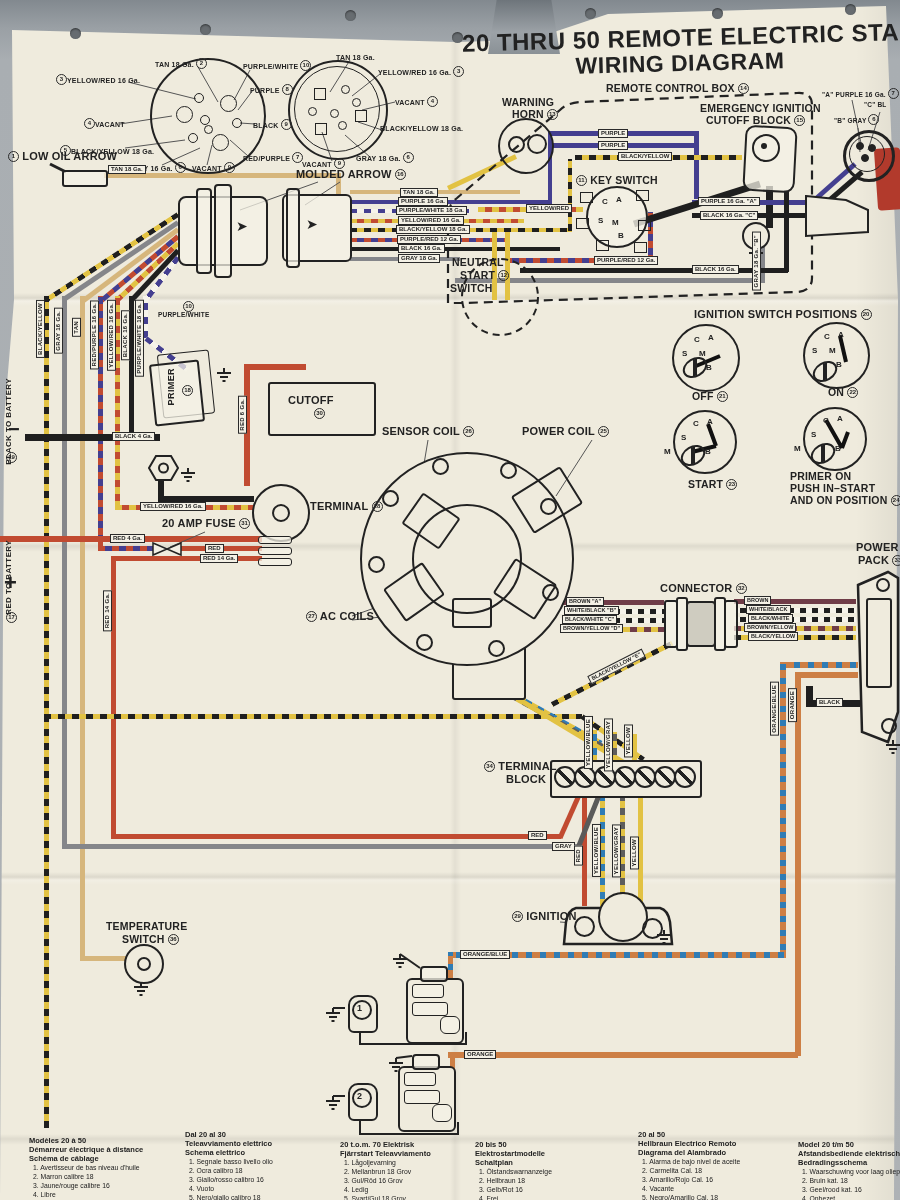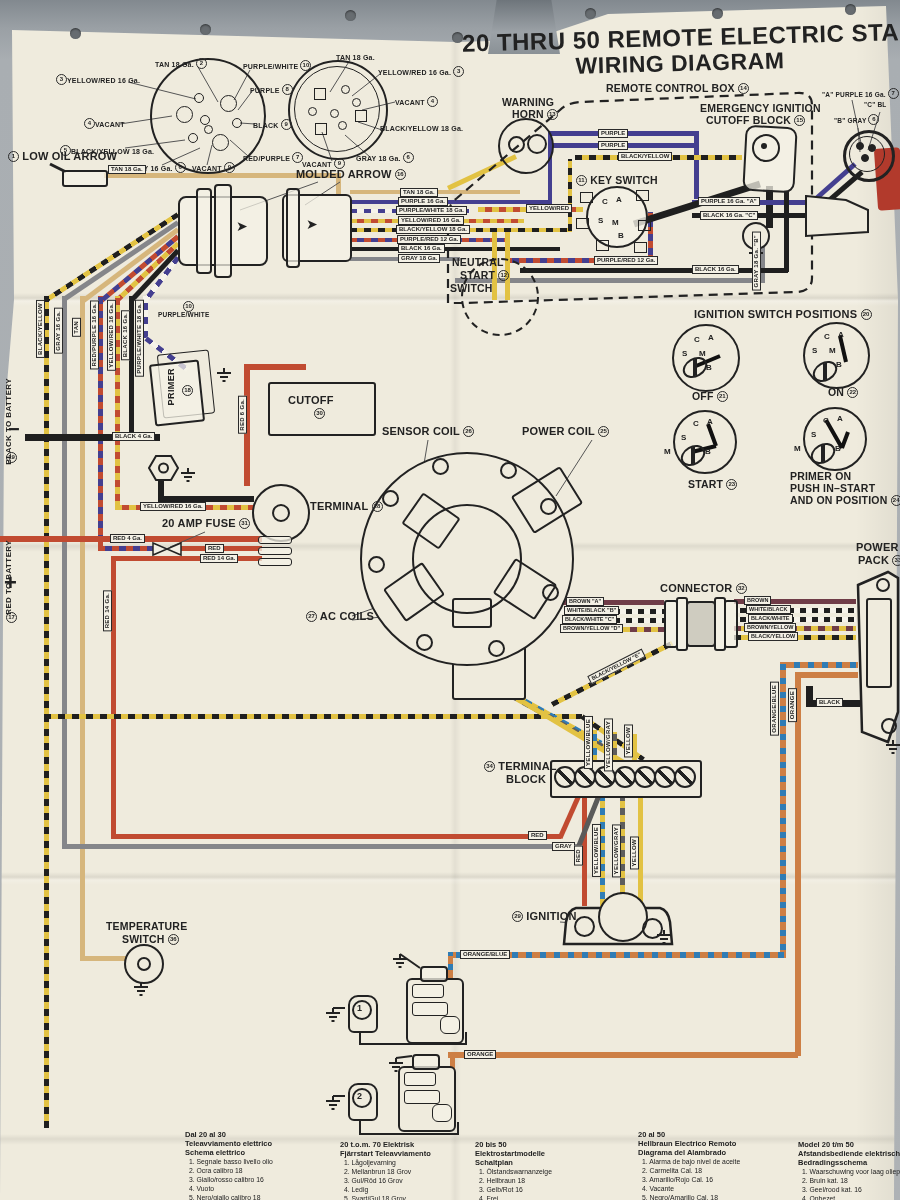--- a/index.html
+++ b/index.html
@@ -527,20 +527,30 @@
   <div class="lbl" style="left:357px;top:1003px;font-size:9px">1</div>
   <div class="box" style="left:398px;top:1066px;width:54px;height:62px;border-radius:6px;background:#efebdd"></div>
   <div class="box" style="left:404px;top:1072px;width:30px;height:12px;border-width:1.5px"></div>
   <div class="box" style="left:404px;top:1090px;width:34px;height:12px;border-width:1.5px"></div>
   <div class="box" style="left:432px;top:1104px;width:18px;height:16px;border-width:1.5px;border-radius:6px"></div>
   <div class="box" style="left:412px;top:1054px;width:24px;height:12px;border-radius:4px"></div>
   <div class="box" style="left:348px;top:1083px;width:26px;height:34px;border-radius:10px 10px 6px 6px;background:#efebdd"></div>
   <div class="circ" style="left:352px;top:1088px;width:16px;height:16px;border-width:2px;background:#efebdd"></div>
   <div class="lbl" style="left:357px;top:1091px;font-size:9px">2</div>
 
+  <div class="ftcol" style="left:29px;top:1136px">
+    <div class="ftt">Modèles 20 à 50</div>
+    <div class="ftt">Démarreur électrique à distance</div>
+    <div class="ftt">Schéma de câblage</div>
+    <div class="fti">1. Avertisseur de bas niveau d'huile</div>
+    <div class="fti">2. Marron calibre 18</div>
+    <div class="fti">3. Jaune/rouge calibre 16</div>
+    <div class="fti">4. Libre</div>
+
+  </div>
   <div class="ftcol" style="left:185px;top:1130px">
     <div class="ftt">Dal 20 al 30</div>
     <div class="ftt">Teleavviamento elettrico</div>
     <div class="ftt">Schema elettrico</div>
     <div class="fti">1. Segnale basso livello olio</div>
     <div class="fti">2. Ocra calibro 18</div>
     <div class="fti">3. Giallo/rosso calibro 16</div>
     <div class="fti">4. Vuoto</div>
     <div class="fti">5. Nero/giallo calibro 18</div>
 

